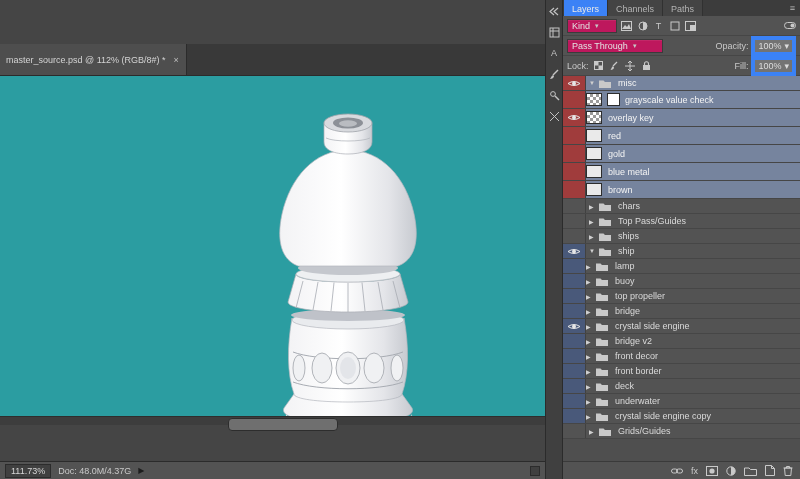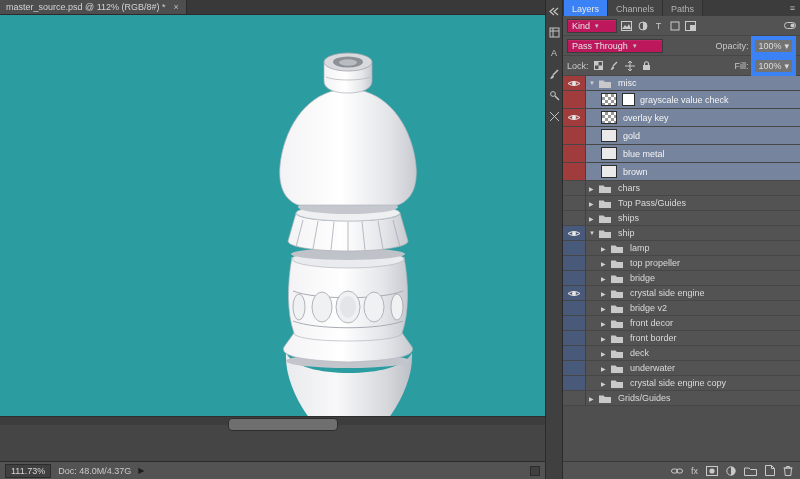--- a/index.html
+++ b/index.html
@@ -2,21 +2,21 @@
 <html><head>
 <meta charset="utf-8">
 <style>
   * { box-sizing: border-box; margin: 0; padding: 0; }
   html,body { width:800px; height:479px; overflow:hidden; background:#3a3a3a;
     font-family:"Liberation Sans", sans-serif; }
   .app { display:flex; width:800px; height:479px; }
 
   
   .main { width:545px; display:flex; flex-direction:column; background:#454545; }
-  .doc-tabbar { height:15px; background:#393939; display:flex; align-items:stretch; border-bottom:1px solid #2b2b2b; }
+  .doc-tabbar { height:32px; background:#393939; display:flex; align-items:stretch; border-bottom:1px solid #2b2b2b;margin-top:44px; }
   .doc-tab { background:#4e4e4e; color:#d4d4d4; font-size:9px; padding:1px 7px 1px 6px;
     display:flex; align-items:center; gap:8px; border-right:1px solid #2b2b2b; }
   .doc-tab .close { color:#bdbdbd; font-size:9px; cursor:pointer; }
   .canvas { position:relative; flex:1; background:#2b9da1; overflow:hidden; }
   .canvas svg { position:absolute; left:0; top:0; }
   .hscroll { height:9px; background:#3d3d3d; border-top:1px solid #2e2e2e; position:relative; }
   .hscroll .thumb { position:absolute; left:228px; width:110px; top:1px; bottom:1px; background:#6f6f6f; border-radius:4px; }
   .statusbar { height:18px; background:#535353; border-top:1px solid #2b2b2b;
     display:flex; align-items:center; font-size:9px; color:#c9c9c9; padding:0 5px; gap:7px;margin-top:36px; }
   .zoombox { background:#404040; border:1px solid #2c2c2c; padding:1px 5px; color:#d6d6d6; }
@@ -54,21 +54,21 @@
   .rows { flex:1; overflow:hidden; background:#4f4f4f; }
   .row { display:flex; align-items:stretch; background:#535353; border-bottom:1px solid #464646; cursor:pointer; }
   .row.group { height:15px; }
   .row.layer { height:18px; }
   .row.selected { background:#76849e; }
   .eyecell { width:23px; border-right:1px solid #414141; display:flex; align-items:center; justify-content:center; flex:none; }
   .label-red .eyecell { background:#a03c3c; }
   .label-blue .eyecell { background:#49597a; }
   .rowbody { display:flex; align-items:center; flex:1; overflow:hidden; }
   .depth0 .rowbody { padding-left:3px; }
-  .depth1 .rowbody { padding-left:15px; }
+  .depth1 .rowbody { }
   .tri { width:9px; font-size:6px; color:#cfcfcf; flex:none; }
   .folder { flex:none; margin-right:1px; display:flex; }
   .thumb { width:16px; height:13px; border:1px solid #2d2d2d; flex:none; margin-right:1px; }
   .t-checker { background-color:#fff;
     background-image:linear-gradient(45deg,#9a9a9a 25%,transparent 25%,transparent 75%,#9a9a9a 75%),
                      linear-gradient(45deg,#9a9a9a 25%,#fff 25%,#fff 75%,#9a9a9a 75%);
     background-size:6px 6px; background-position:0 0,3px 3px; }
   .t-light { background:#eaeaea; }
   .thumb2 { width:13px; height:13px; background:#ffffff; border:1px solid #2d2d2d; flex:none; margin-left:4px; }
   .lname { margin-left:5px; white-space:nowrap; color:#dadada; font-size:9px; }
@@ -336,20 +336,34 @@
     <span class="eyecell">
       <svg class="eye-glyph" width="14" height="9" viewBox="0 0 14 9" style="visibility: hidden;">
         <path d="M1 4.5 Q7 0.5 13 4.5 Q7 8.5 1 4.5 Z" fill="none" stroke="#e6e6e6"></path>
         <circle cx="7" cy="4.5" r="2" fill="#e6e6e6"></circle>
       </svg>
     </span>
     <span class="rowbody">
 
       <span class="thumb t-light"></span>
 
+      <span class="lname">red</span>
+    </span>
+  </div>
+        <div class="row layer label-red depth1 selected">
+    <span class="eyecell">
+      <svg class="eye-glyph" width="14" height="9" viewBox="0 0 14 9" style="visibility: hidden;">
+        <path d="M1 4.5 Q7 0.5 13 4.5 Q7 8.5 1 4.5 Z" fill="none" stroke="#e6e6e6"></path>
+        <circle cx="7" cy="4.5" r="2" fill="#e6e6e6"></circle>
+      </svg>
+    </span>
+    <span class="rowbody">
+
+      <span class="thumb t-light"></span>
+
       <span class="lname">gold</span>
     </span>
   </div>
         <div class="row layer label-red depth1 selected">
     <span class="eyecell">
       <svg class="eye-glyph" width="14" height="9" viewBox="0 0 14 9" style="visibility: hidden;">
         <path d="M1 4.5 Q7 0.5 13 4.5 Q7 8.5 1 4.5 Z" fill="none" stroke="#e6e6e6"></path>
         <circle cx="7" cy="4.5" r="2" fill="#e6e6e6"></circle>
       </svg>
     </span>
@@ -455,20 +469,38 @@
     </span>
     <span class="rowbody">
       <span class="tri">▶</span>
       <span class="folder">
         <svg width="14" height="11" viewBox="0 0 14 11">
                 <path d="M1 2.5 H5.5 L7 4 H13 V10 H1 Z" fill="#c9c9c9"></path>
               </svg>
       </span>
 
       <span class="lname">lamp</span>
+    </span>
+  </div>
+        <div class="row group label-blue depth1">
+    <span class="eyecell">
+      <svg class="eye-glyph" width="14" height="9" viewBox="0 0 14 9" style="visibility: hidden;">
+        <path d="M1 4.5 Q7 0.5 13 4.5 Q7 8.5 1 4.5 Z" fill="none" stroke="#e6e6e6"></path>
+        <circle cx="7" cy="4.5" r="2" fill="#e6e6e6"></circle>
+      </svg>
+    </span>
+    <span class="rowbody">
+      <span class="tri">▶</span>
+      <span class="folder">
+        <svg width="14" height="11" viewBox="0 0 14 11">
+                <path d="M1 2.5 H5.5 L7 4 H13 V10 H1 Z" fill="#c9c9c9"></path>
+              </svg>
+      </span>
+
+      <span class="lname">buoy</span>
     </span>
   </div>
         <div class="row group label-blue depth1">
     <span class="eyecell">
       <svg class="eye-glyph" width="14" height="9" viewBox="0 0 14 9" style="visibility: hidden;">
         <path d="M1 4.5 Q7 0.5 13 4.5 Q7 8.5 1 4.5 Z" fill="none" stroke="#e6e6e6"></path>
         <circle cx="7" cy="4.5" r="2" fill="#e6e6e6"></circle>
       </svg>
     </span>
     <span class="rowbody">

